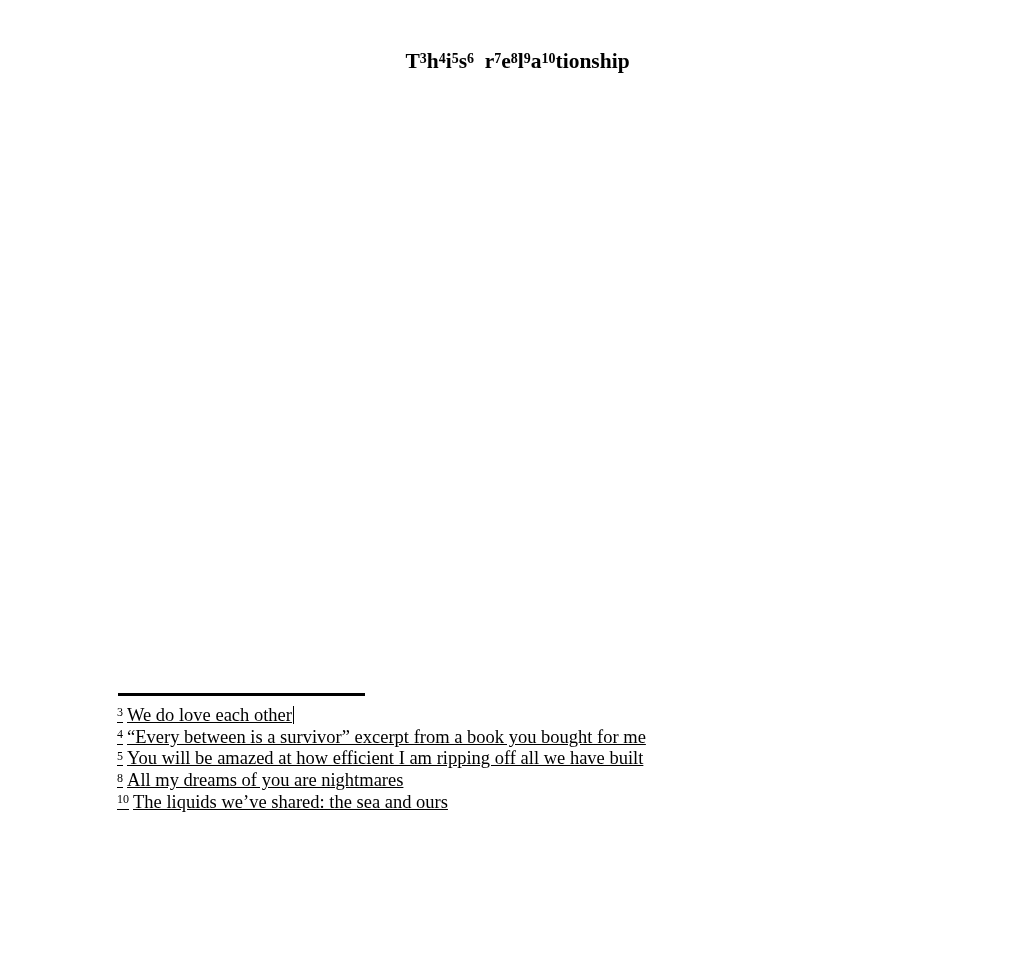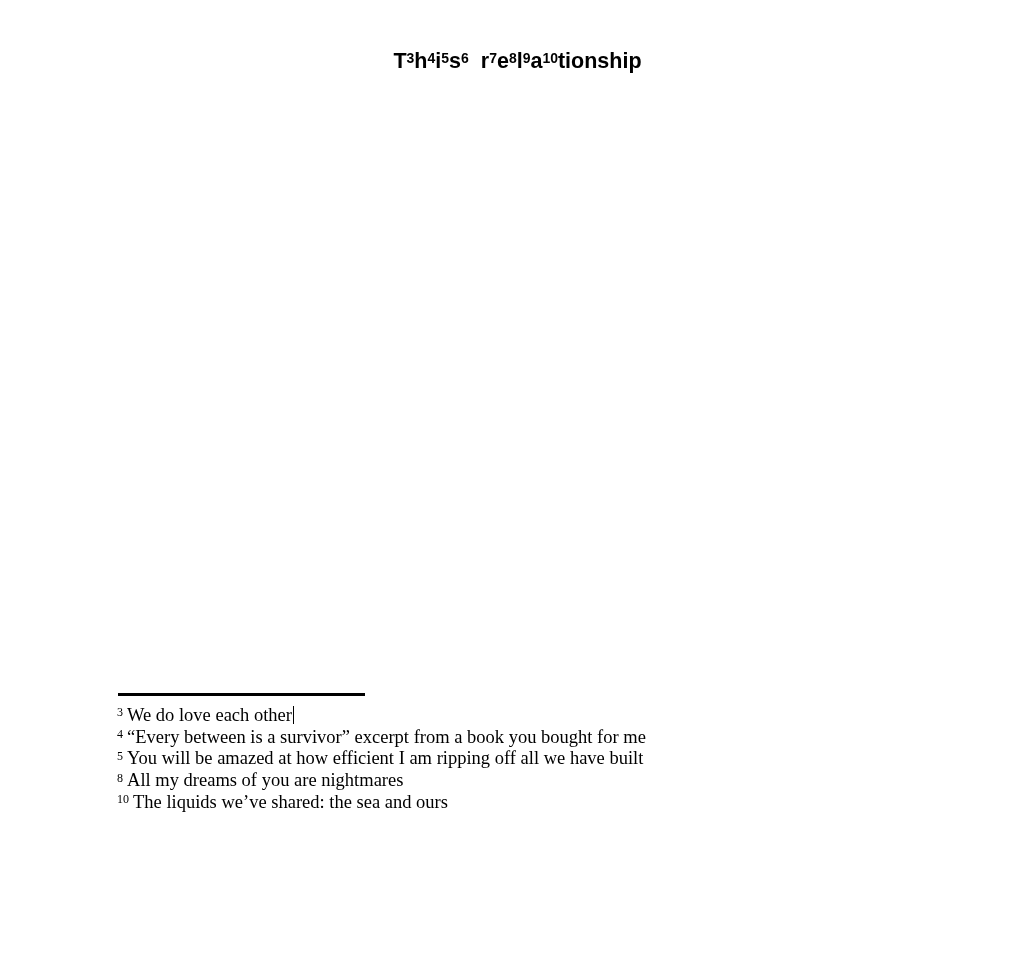--- a/index.html
+++ b/index.html
@@ -19,21 +19,21 @@
     font-family: "Liberation Serif", "DejaVu Serif", serif;
   }
   
   .doc-title {
     position: absolute;
     top: 46px;
     left: 12px;
     right: 0;
     margin: 0;
     text-align: center;
-    font-family: Liberation Sans, sans-serif;
+    font-family: Liberation Serif, serif;
     font-weight: bold;
     font-size: 21.5px;
     line-height: 30px;
     color: #000000;
     white-space: pre;
   }
   .fn-ref, .fn-num {
     font-size: 0.65em;
     position: relative;
     top: -0.38em;
@@ -52,21 +52,21 @@
   
   .footnotes {
     position: absolute;
     left: 117px;
     top: 705px;
     font-size: 18.5px;
     line-height: 21.7px;
     white-space: nowrap;
     color: #000000;
   }
-  .footnote { line-height: 21.7px; }
+  .footnote { line-height: 21.7px; text-decoration: underline; }
   .fn-num { margin-right: 4px; }
   .caret {
     display: inline-block;
     width: 1.5px;
     height: 18px;
     background: #000000;
     vertical-align: -3px;
     margin-left: 1px;
   }
 </style>

